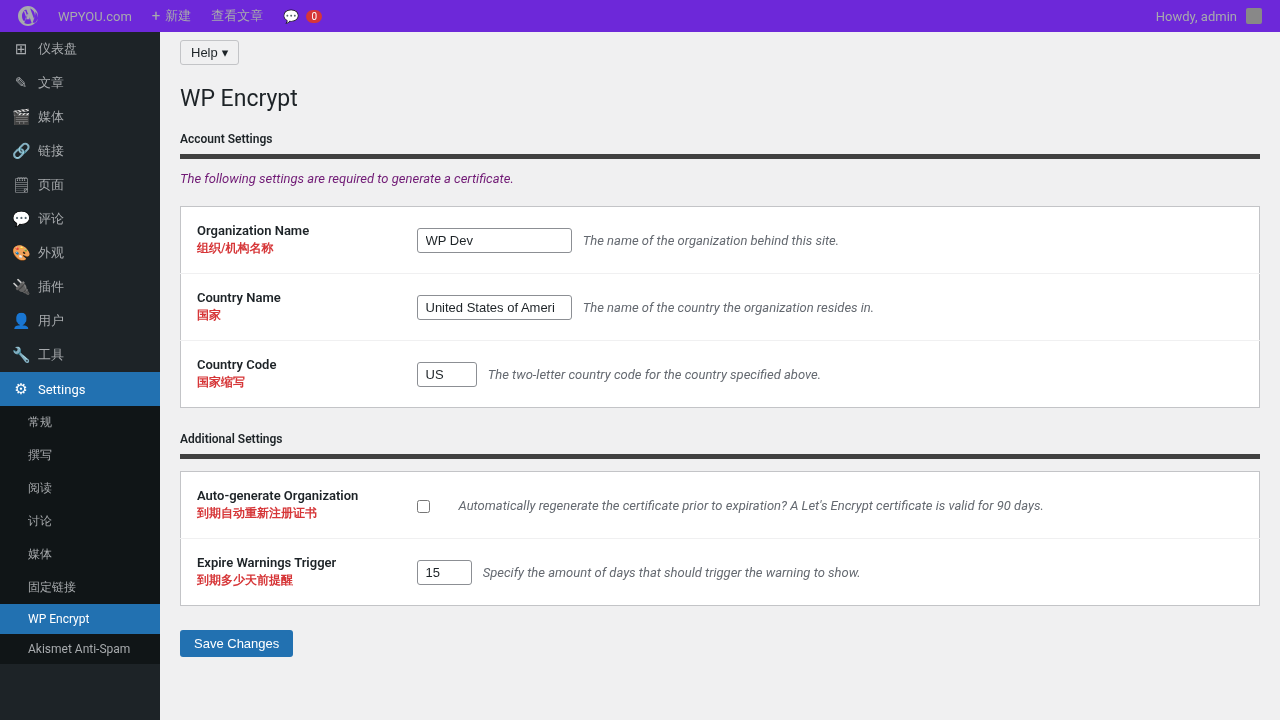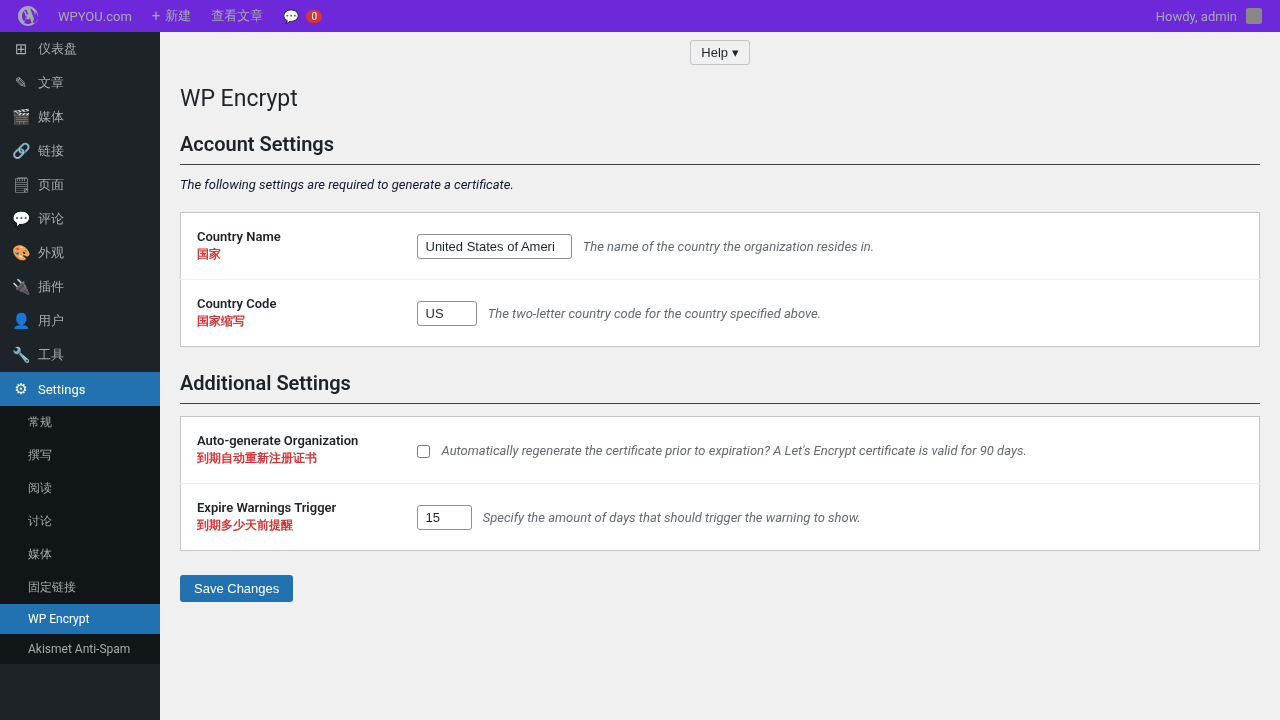--- a/index.html
+++ b/index.html
@@ -69,21 +69,21 @@
     }
 
     .content-area {
       flex: 1;
       padding: 20px 20px 20px 20px;
     }
 
     
     .top-bar {
       display: flex;
-      justify-content: center;
+      justify-content: flex-start;
       padding: 8px 20px 0 20px;
       background: #f0f0f1;
     }
     .help-button {
       background: #f0f0f1;
       border: 1px solid #c3c4c7;
       border-radius: 3px;
       padding: 4px 10px;
       font-size: 13px;
       cursor: pointer;
@@ -96,31 +96,31 @@
     
     .page-title {
       font-size: 23px;
       font-weight: 400;
       color: #1d2327;
       margin-bottom: 20px;
     }
 
     
     .settings-section-title {
-      font-size: 20px;
+      font-size: 12px;
       font-weight: 600;
       color: #1d2327;
       margin-bottom: 12px;
-      border-bottom: 1px solid #404040;
+      border-bottom: 5px solid #404040;
       padding-bottom: 8px;
     }
 
     .settings-description {
       font-style: italic;
-      color: #0f172a;
+      color: #701a75;
       margin-bottom: 20px;
       font-size: 13px;
     }
 
     .settings-table {
       width: 100%;
       border-collapse: collapse;
       background: #fff;
       border: 1px solid #c3c4c7;
       margin-bottom: 24px;
@@ -156,21 +156,21 @@
     .settings-table td .field-desc {
       margin-left: 8px;
       color: #646970;
       font-style: italic;
       font-size: 13px;
     }
     .settings-table td input[type="checkbox"] {
       margin-right: 8px;
       vertical-align: middle;
     }
-    .checkbox-row { display: flex; align-items: flex-start; gap: 4px; }
+    .checkbox-row { display: flex; align-items: flex-start; gap: 21px; }
     .checkbox-row input { margin-top: 2px; flex-shrink: 0; }
     .checkbox-row span { color: #646970; font-style: italic; font-size: 13px; }
 
     .input-country-name { width: 155px; border: 1px solid #8c8f94; border-radius: 3px; padding: 4px 8px; color: #50575e; }
     .input-org { width: 155px; }
     .input-country-code { width: 60px; }
     .input-trigger { width: 55px; }
 
     .save-button {
       background: #2271b1;
@@ -306,20 +306,30 @@
       <h1 class="page-title">WP Encrypt</h1>
 
       
       <h2 class="settings-section-title">Account Settings</h2>
       <p class="settings-description">The following settings are required to generate a certificate.</p>
 
       <table class="settings-table">
         <tbody>
           <tr>
             <th>
+              <div class="label-en">Organization Name</div>
+              <div class="label-cn">组织/机构名称</div>
+            </th>
+            <td>
+              <input type="text" class="input-org" value="WP Dev" style="">
+              <span class="field-desc">The name of the organization behind this site.</span>
+            </td>
+          </tr>
+          <tr>
+            <th>
               <div class="label-en">Country Name</div>
               <div class="label-cn">国家</div>
             </th>
             <td>
               <input type="text" class="input-country-name" value="United States of Ameri" style="">
               <span class="field-desc">The name of the country the organization resides in.</span>
             </td>
           </tr>
           <tr>
             <th>

